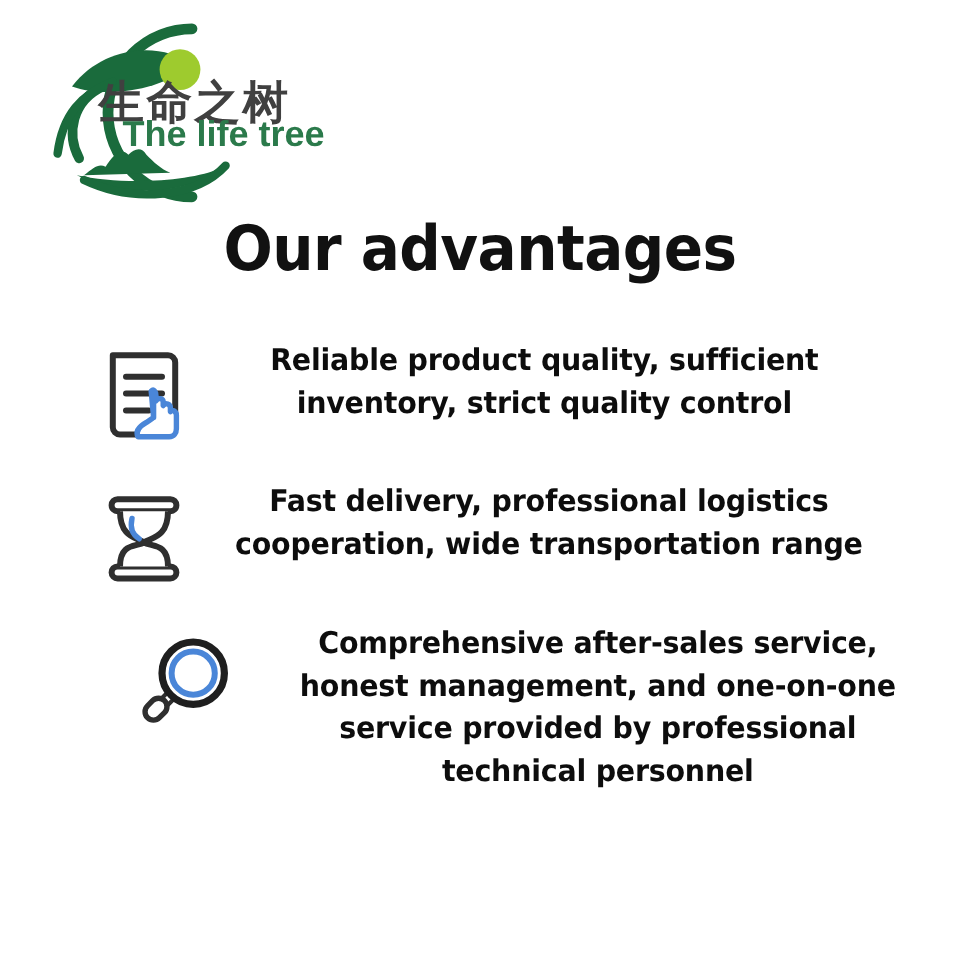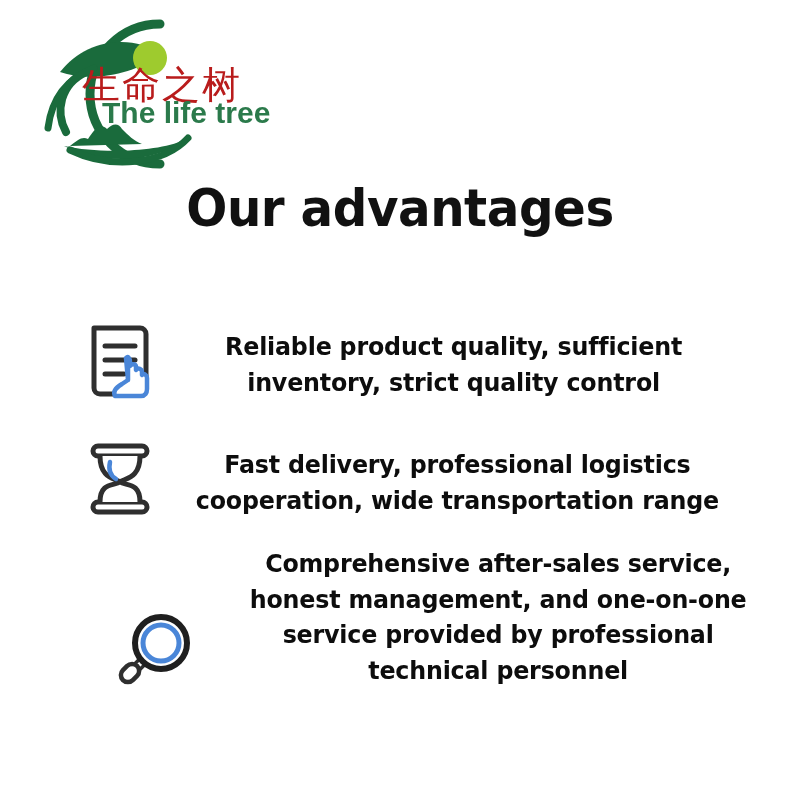--- a/index.html
+++ b/index.html
@@ -25,23 +25,23 @@
     width: 290px;
     height: 160px;
   }
   .logo-svg { display: block; }
   .logo-cn {
     position: absolute;
     left: 74px;
     top: 56px;
     font-family: "DejaVu Sans", sans-serif;
     font-size: 38px;
-    font-weight: 400;
+    font-weight: 700;
     letter-spacing: 2px;
-    color: #b91c1c;
+    color: #404040;
     line-height: 1;
     white-space: nowrap;
   }
   .logo-en {
     position: absolute;
     left: 94px;
     top: 88px;
     font-family: "Liberation Sans", sans-serif;
     font-size: 30px;
     font-weight: 700;
@@ -70,21 +70,21 @@
   
   .adv-list {
     position: absolute;
     left: 0;
     top: 282px;
     width: 800px;
   }
   .adv-row {
     position: relative;
     display: flex;
-    align-items: flex-end;
+    align-items: flex-start;
     width: 800px;
   }
   .adv-row.row-1 { height: 118px; }
   .adv-row.row-2 { height: 118px; }
   .adv-row.row-3 { height: 170px; margin-left: 36px; }
 
   .adv-icon {
     flex: 0 0 auto;
     width: 96px;
     display: flex;

